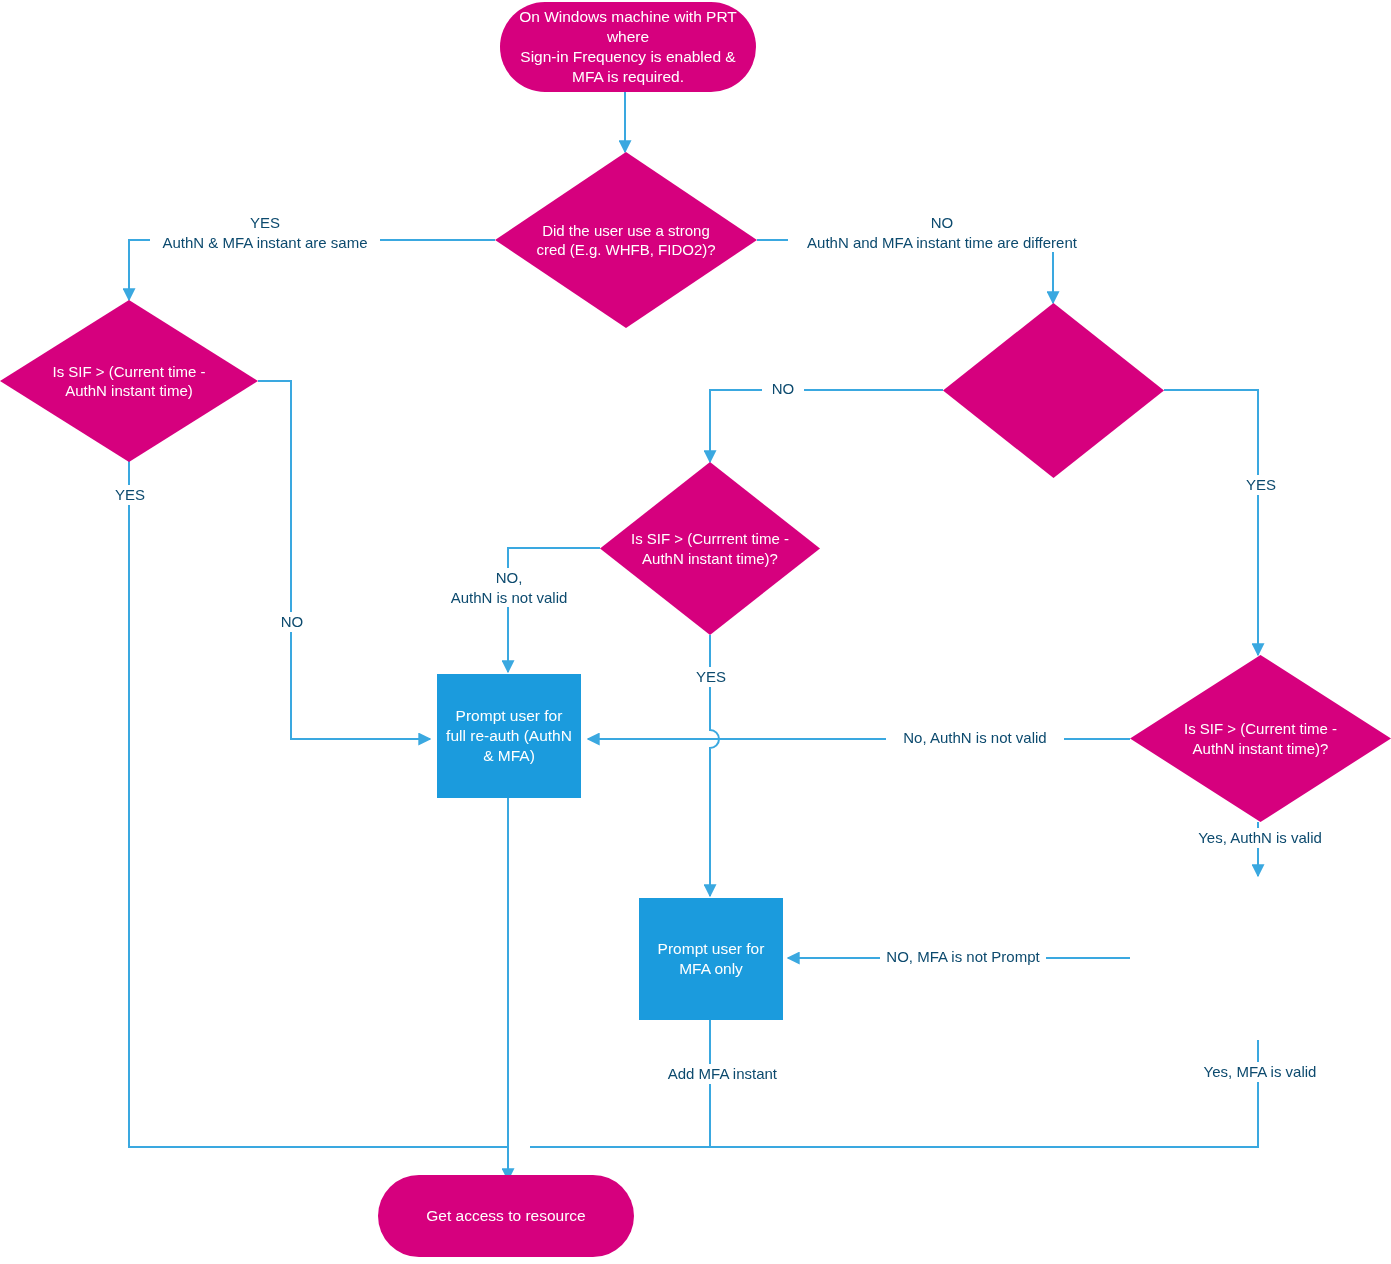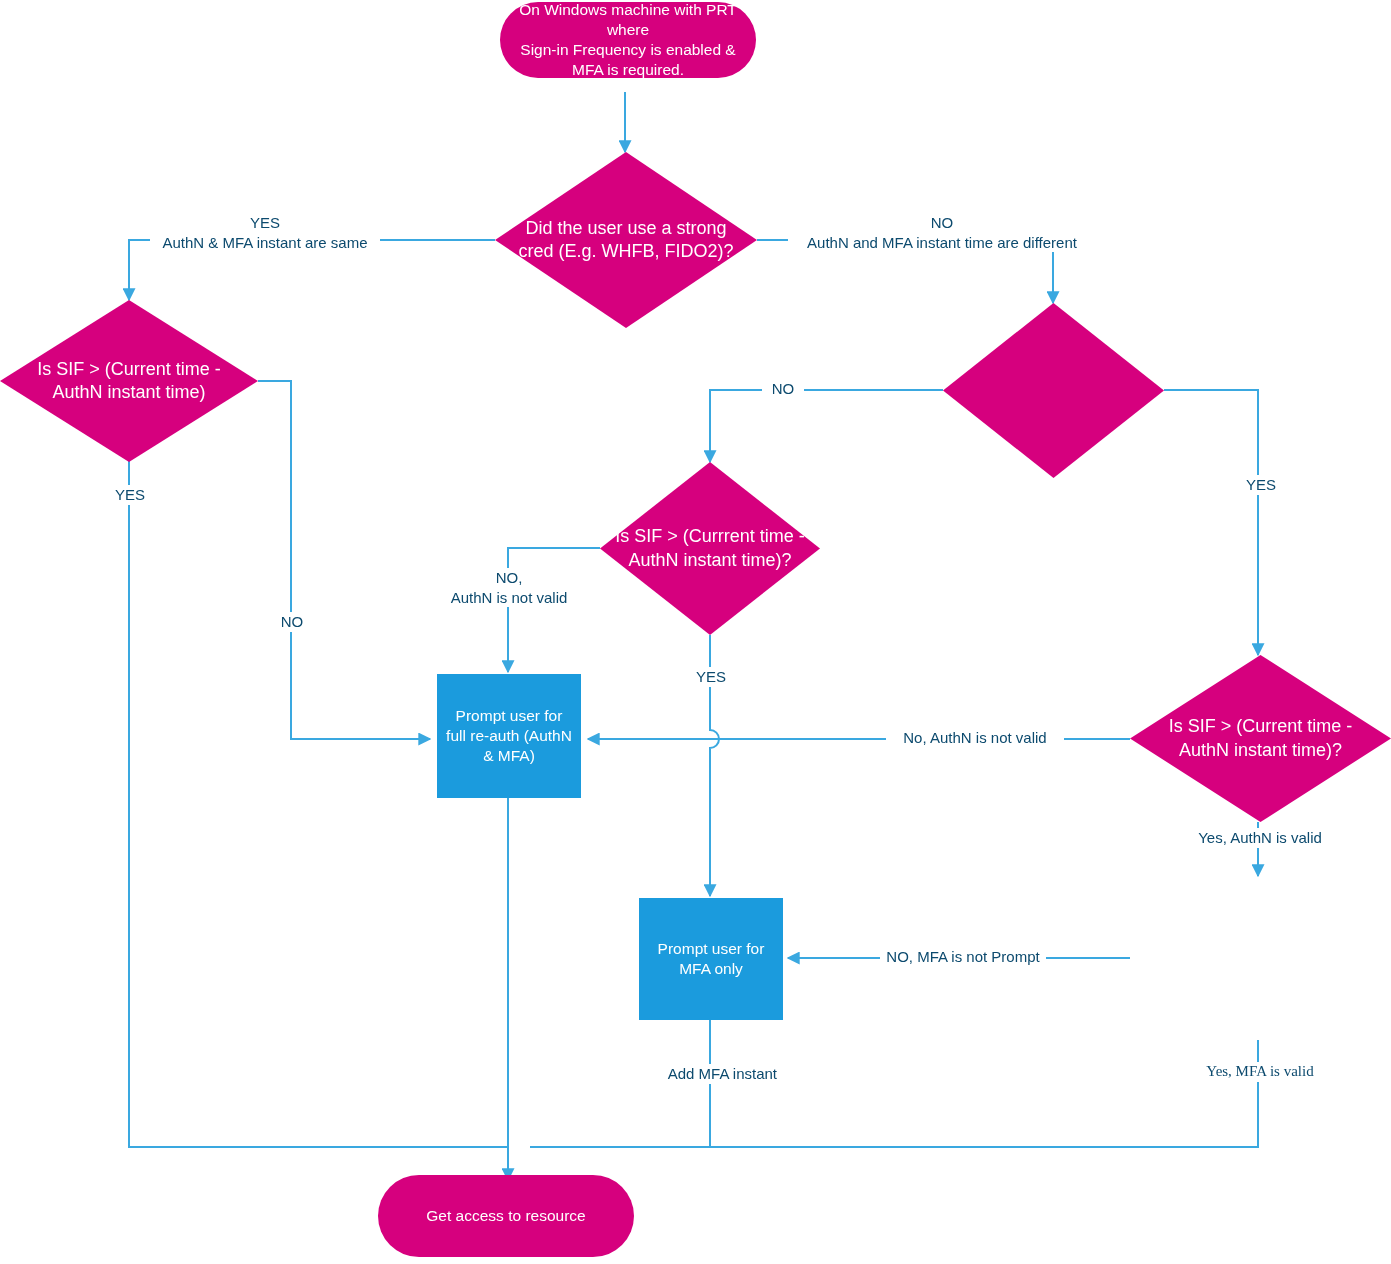--- a/index.html
+++ b/index.html
@@ -42,21 +42,21 @@
   .terminator {
     background: #d6007e;
     border-radius: 46px;
     font-size: 15.5px;
   }
   .process {
     background: #1b9bdd;
     font-size: 15.5px;
   }
   .decision {
-    font-size: 18px;
+    font-size: 15px;
   }
   .decision .dshape {
     position: absolute;
     left: 0; top: 0;
     width: 100%;
     height: 100%;
     background: #d6007e;
     clip-path: polygon(50% 0%, 100% 50%, 50% 100%, 0% 50%);
     z-index: 1;
   }
@@ -111,21 +111,21 @@
 
       <path d="M 1258 1040 L 1258 1147 L 530 1147"></path>
 
       <path d="M 508 798 L 508 1180" marker-end="url(#arrow)"></path>
 
       <path d="M 710 1020 L 710 1147"></path>
 
     </g>
   </svg>
 
-  <div class="node terminator" style="left:500px; top:2px; width:256px; height:76px;">
+  <div class="node terminator" style="left:500px; top:2px; width:256px; height:90px;">
     <span class="label">On Windows machine with PRT where
 Sign-in Frequency is enabled &amp;
 MFA is required.</span>
   </div>
 
   <div class="node decision" style="left:495px; top:152px; width:262px; height:176px;">
     <span class="dshape"></span>
     <span class="label">Did the user use a strong
 cred (E.g. WHFB, FIDO2)?</span>
   </div>
@@ -186,17 +186,17 @@
 AuthN is not valid</div>
 
   <div class="edge-label" style="left:688px; top:667px; width:46px;">YES</div>
 
   <div class="edge-label" style="left:886px; top:728px; width:178px;">No, AuthN is not valid</div>
 
   <div class="edge-label" style="left:1188px; top:828px; width:144px;">Yes, AuthN is valid</div>
 
   <div class="edge-label" style="left:880px; top:947px; width:166px;">NO, MFA is not Prompt</div>
 
-  <div class="edge-label" style="left:1193px; top:1062px; width:134px;font-family:Liberation Serif, serif;">Yes, MFA is valid</div>
+  <div class="edge-label" style="left:1193px; top:1062px; width:134px;">Yes, MFA is valid</div>
 
   <div class="edge-label" style="left:640px; top:1064px; width:140px; text-align:right;">Add MFA instant</div>
 
 </div>
 
 </body></html>

